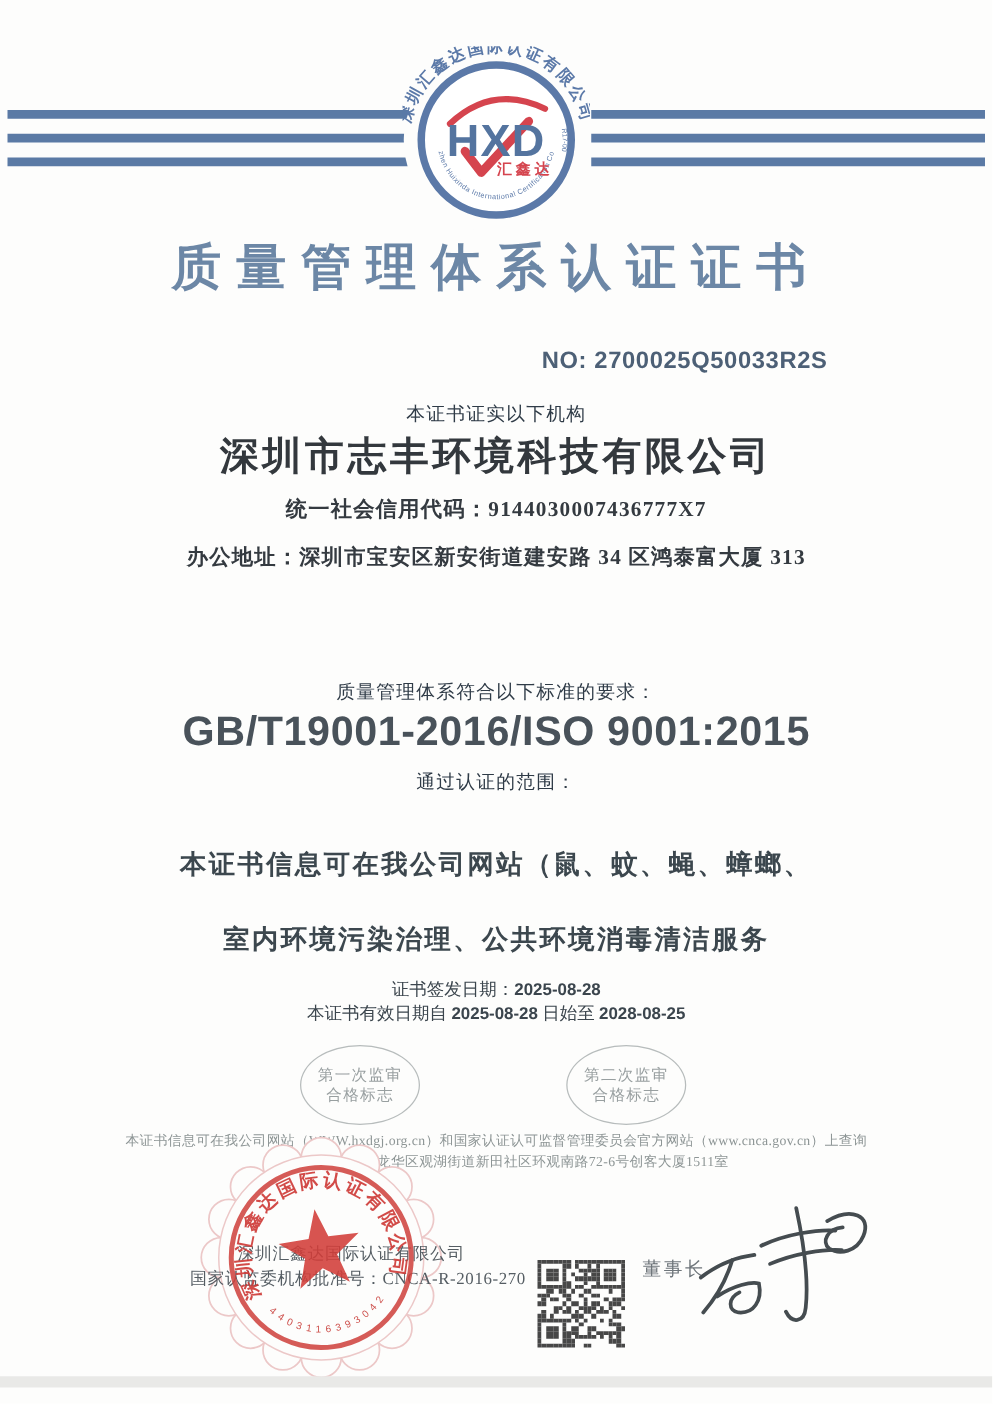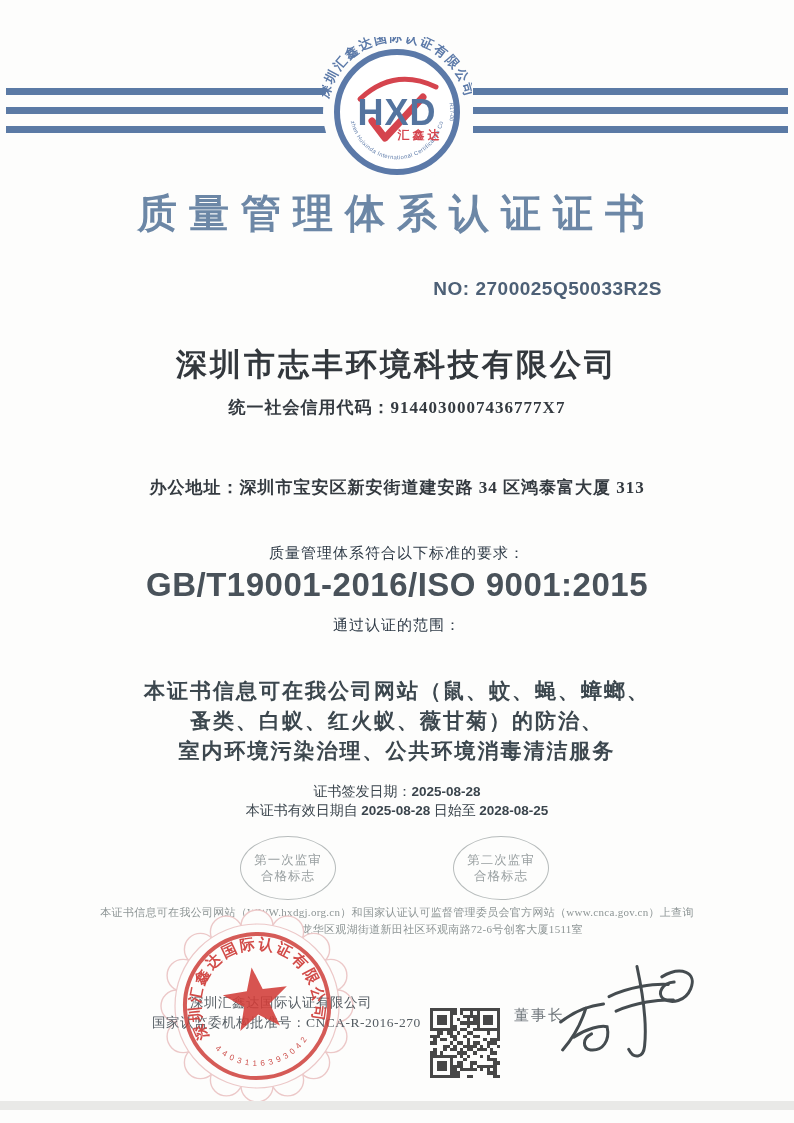--- a/index.html
+++ b/index.html
@@ -72,30 +72,30 @@
     </text>
     <path d="M38,62 Q72,30 114,50" fill="none" stroke="#d5444e" stroke-width="5" stroke-linecap="round"></path>
     <path d="M50,84 L63,101 L101,60" fill="none" stroke="#d5444e" stroke-width="7" stroke-linecap="round" stroke-linejoin="round"></path>
     <text x="75" y="88" text-anchor="middle" font-size="36" font-weight="bold" fill="#54749f" font-family="Liberation Sans, sans-serif" letter-spacing="1">HXD</text>
     <text x="98" y="102" text-anchor="middle" font-size="12" fill="#d5444e" letter-spacing="3" font-weight="bold">汇鑫达</text>
   </svg>
 
   <div class="abs center title">质量管理体系认证证书</div>
   <div class="abs certno">NO: 2700025Q50033R2S</div>
 
+  <div class="abs center intro" style="top:322px">本证书证实以下机构</div>
   <div class="abs center orgname">深圳市志丰环境科技有限公司</div>
   <div class="abs center infoline" style="top:396px">统一社会信用代码：9144030007436777X7</div>
-  <div class="abs center infoline" style="top:476px">办公地址：深圳市宝安区新安街道建安路 34 区鸿泰富大厦 313</div>
+  <div class="abs center infoline" style="top:434px">办公地址：深圳市宝安区新安街道建安路 34 区鸿泰富大厦 313</div>
 
   <div class="abs center intro" style="top:544px">质量管理体系符合以下标准的要求：</div>
   <div class="abs center stdcode">GB/T19001-2016/ISO 9001:2015</div>
 
   <div class="abs center intro" style="top:616px">通过认证的范围：</div>
   <div class="abs center scopeline" style="top:676px">本证书信息可在我公司网站（鼠、蚊、蝇、蟑螂、</div>
-  <div class="abs center scopeline" style="top:706px">蚤类、白蚁、红火蚁、薇甘菊）的防治、</div>
   <div class="abs center scopeline" style="top:736px">室内环境污染治理、公共环境消毒清洁服务</div>
 
   <div class="abs center dateline" style="top:783px"><span>证书签发日期：</span><b>2025-08-28</b></div>
   <div class="abs center dateline" style="top:802px"><span>本证书有效日期自 </span><b>2025-08-28</b><span> 日始至 </span><b>2028-08-25</b></div>
 
   <div class="ellipse" style="left:240px">
     <span>第一次监审</span>
     <span>合格标志</span>
   </div>
   <div class="ellipse" style="left:453px">

